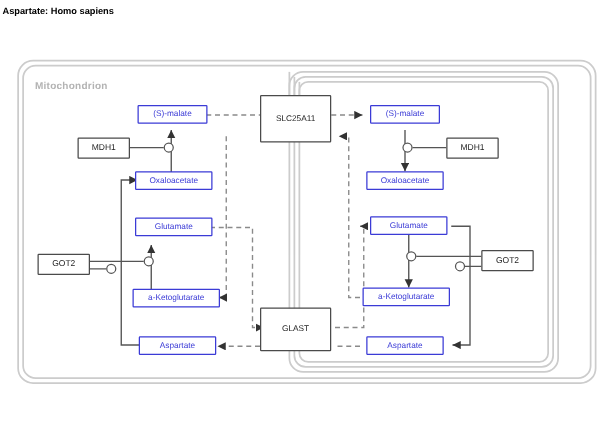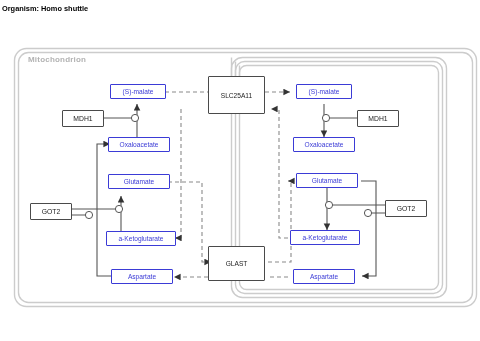--- a/index.html
+++ b/index.html
@@ -41,30 +41,30 @@
     border-radius:1px;
   }
   .transporter {
     border:1px solid #4a4a4a;
     background:#ffffff;
     color:#222222;
     font-size:6.6px;
     border-radius:1px;
   }
   #compartment-label {
-    position:absolute; left:28px; top:55px;
+    position:absolute; left:28px; top:64px;
     font-size:8px; color:#b3b3b3; font-weight:bold;
     letter-spacing:0.2px;
   }
 </style>
 </head>
 <body>
 
 <div id="header">
-  <div>Organism: Homo shuttle</div>
+  <div>Aspartate: Homo sapiens</div>
 </div>
 
 <div id="canvas">
 
   <svg width="480" height="341">
     <defs>
       <marker id="ah" markerWidth="7" markerHeight="7" refX="6" refY="3" orient="auto">
         <path d="M0,0 L6,3 L0,6 z" fill="#333333"></path>
       </marker>
       <marker id="ahd" markerWidth="7" markerHeight="7" refX="6" refY="3" orient="auto">

